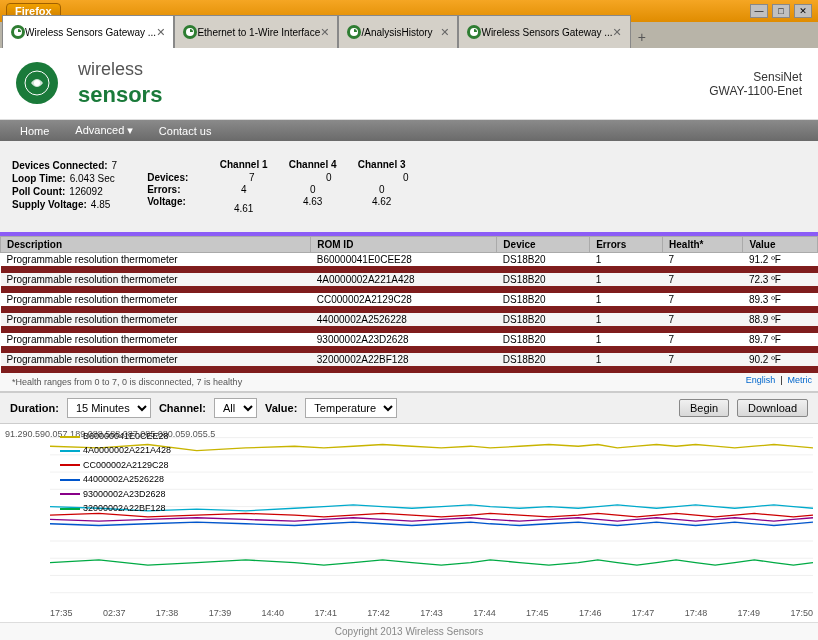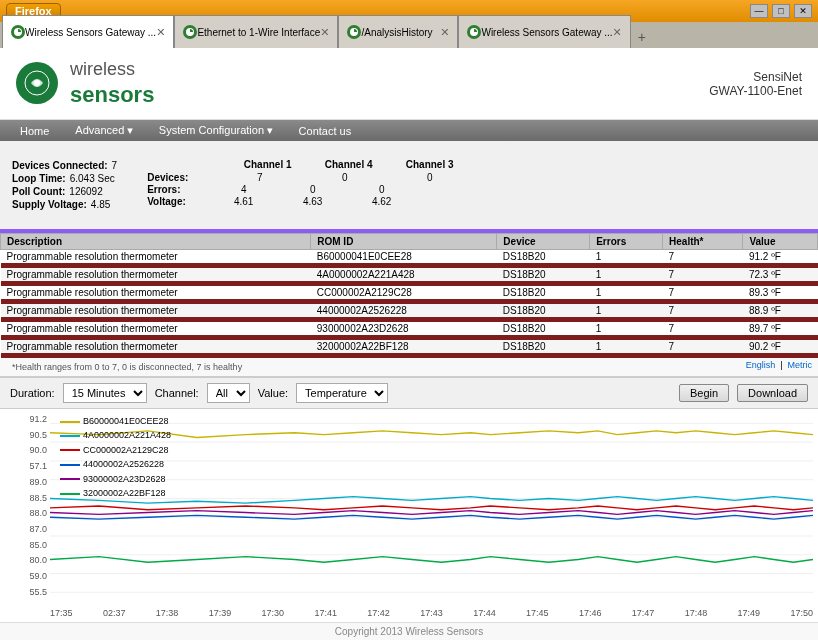--- a/index.html
+++ b/index.html
@@ -71,21 +71,21 @@
     
     .header {
       background: #ffffff;
       padding: 8px 16px;
       display: flex;
       align-items: center;
       justify-content: space-between;
       border-bottom: 1px solid #ddd;
       height: 72px;
     }
-    .logo-area { display: flex; align-items: center; gap: 12px; }
+    .logo-area { display: flex; align-items: center; gap: 20px; }
     .logo-circle {
       width: 42px; height: 42px;
       background: #1a7a3a;
       border-radius: 50%;
       display: flex; align-items: center; justify-content: center;
     }
     .logo-text { font-size: 13px; line-height: 1.3; }
     .logo-text .wireless { font-size: 18px; font-weight: normal; color: #555; }
     .logo-text .sensors { font-size: 22px; font-weight: bold; color: #1a7a3a; }
     .brand-info { text-align: right; font-size: 12px; color: #333; }
@@ -105,35 +105,35 @@
       padding: 3px 12px;
       cursor: pointer;
       display: flex; align-items: center; gap: 4px;
       height: 24px;
       border-radius: 2px;
     }
 
     
     .data-table { width: 100%; border-collapse: collapse; font-size: 10px; }
     .data-table th { background: #c8c8c8; padding: 2px 6px; text-align: left; font-weight: bold; border: 1px solid #aaa; }
-    .data-table td { padding: 1px 6px; border-bottom: 5px solid #7f1d1d; }
+    .data-table td { padding: 1px 6px; border-bottom: 7px solid #7f1d1d; }
     .data-table tr:nth-child(even) td { background: #f5f5f5; }
     .health-note { font-size: 9px; color: #555; padding: 2px 6px; }
 
     
     .controls-bar {
       background: #f0f0f0;
       padding: 5px 10px;
       display: flex;
       align-items: center;
       gap: 8px;
       border-top: 1px solid #ccc;
       border-bottom: 1px solid #ccc;
     }
-    .ctrl-label { font-size: 11px; font-weight: normal; }
+    .ctrl-label { font-size: 11px; font-weight: bold; }
     .ctrl-select {
       font-size: 11px;
       padding: 2px 4px;
       border: 1px solid #aaa;
       background: white;
       cursor: pointer;
     }
     .btn-begin, .btn-download {
       font-size: 11px;
       padding: 2px 10px;
@@ -242,21 +242,20 @@
     </div>
     <div class="brand-info">
       <div>SensiNet</div>
       <div>GWAY-1100-Enet</div>
     </div>
   </div>
 
   <div class="nav-bar">
     <div class="nav-item">Home</div>
     <div class="nav-item">Advanced ▾</div>
-    <div class="nav-item">System Configuration ▾</div>
     <div class="nav-item">Contact us</div>
   </div>
 
   <div style="background:#f0f0f0; padding:18px 12px; border-bottom:4px solid #8b5cf6; font-size:10px;">
     <div style="display:flex; gap:30px;">
       <div>
         <div class="sg-item">
             <span class="sg-lbl">Devices Connected:</span>
             <span>7</span>
           </div>
@@ -267,41 +266,41 @@
         <div class="sg-item">
             <span class="sg-lbl">Poll Count:</span>
             <span>126092</span>
           </div>
         <div class="sg-item">
             <span class="sg-lbl">Supply Voltage:</span>
             <span>4.85</span>
           </div>
       </div>
       <div>
-        <div style="display:flex; gap:16px; margin-bottom:2px;justify-content:flex-end;">
+        <div style="display:flex; gap:4px; margin-bottom:2px;">
           <span style="width:60px;"></span>
           <span style="width:65px; font-weight:bold; text-align:center;">Channel 1</span>
           <span style="width:65px; font-weight:bold; text-align:center;">Channel 4</span>
           <span style="width:65px; font-weight:bold; text-align:center;">Channel 3</span>
         </div>
-        <div style="display:flex; gap:20px; margin-bottom:1px;">
+        <div style="display:flex; gap:12px; margin-bottom:1px;">
           <span style="width:60px; font-weight:bold;">Devices:</span>
           <span style="width:65px; text-align:center;">7</span>
           <span style="width:65px; text-align:center;">0</span>
           <span style="width:65px; text-align:center;">0</span>
         </div>
         <div style="display:flex; gap:4px; margin-bottom:1px;">
           <span style="width:60px; font-weight:bold;">Errors:</span>
           <span style="width:65px; text-align:center;">4</span>
           <span style="width:65px; text-align:center;">0</span>
           <span style="width:65px; text-align:center;">0</span>
         </div>
         <div style="display:flex; gap:4px;">
           <span style="width:60px; font-weight:bold;">Voltage:</span>
-          <span style="width:65px; text-align:center;">4.61</span>
+          <span style="width:65px; text-align:center;margin-top:7px;">4.61</span>
           <span style="width:65px; text-align:center;">4.63</span>
           <span style="width:65px; text-align:center;">4.62</span>
         </div>
       </div>
     </div>
   </div>
 
   <div class="table-section">
     <table class="data-table">
       <thead>
@@ -418,21 +417,21 @@
 
       <polyline points="0,100 50,98 100,102 150,100 200,98 250,100 280,102 310,100 340,98 370,100 400,102 430,100 450,98 480,100 510,102 540,100 560,98 580,100 600,102 620,100 640,98 660,100 680,102 700,100 720,98 740,100 760,102 780,100" fill="none" stroke="#cc0000" stroke-width="1.5"></polyline>
 
       <polyline points="0,110 50,112 100,110 150,108 200,110 250,112 280,110 310,108 340,110 370,112 400,110 430,108 450,110 480,112 510,110 540,108 560,110 580,112 600,110 620,108 640,110 660,112 680,110 700,108 720,110 740,112 760,110 780,108" fill="none" stroke="#0055cc" stroke-width="1.5"></polyline>
 
       <polyline points="0,105 50,107 100,105 150,103 200,105 250,107 280,105 310,103 340,105 370,107 400,105 430,103 450,105 480,107 510,105 540,103 560,105 580,107 600,105 620,103 640,105 660,107 680,105 700,103 720,105 740,107 760,105 780,103" fill="none" stroke="#880088" stroke-width="1.5"></polyline>
 
       <polyline points="0,155 50,152 100,158 150,155 200,152 250,155 280,158 310,155 340,152 370,155 400,158 430,155 450,152 480,155 510,158 540,155 560,152 580,155 600,158 620,155 640,152 660,155 680,158 700,155 720,152 740,155 760,158 780,155" fill="none" stroke="#00aa44" stroke-width="1.5"></polyline>
     </svg>
 
-    <div style="position:absolute; left:5px; top:5px; bottom:25px; display:flex; flex-direction:column; justify-content:space-between; font-size:9px; color:#555; width:42px; text-align:right;">
+    <div style="position:absolute; left:5px; top:5px; bottom:25px; display:flex; flex-direction:row; justify-content:space-between; font-size:9px; color:#555; width:42px; text-align:right;">
       <span>91.2</span>
       <span>90.5</span>
       <span>90.0</span>
       <span>57.1</span>
       <span>89.0</span>
       <span>88.5</span>
       <span>88.0</span>
       <span>87.0</span>
       <span>85.0</span>
       <span>80.0</span>
@@ -447,21 +446,21 @@
       <div><span style="display:inline-block;width:20px;height:2px;background:#0055cc;vertical-align:middle;margin-right:3px;"></span><span>44000002A2526228</span></div>
       <div><span style="display:inline-block;width:20px;height:2px;background:#880088;vertical-align:middle;margin-right:3px;"></span><span>93000002A23D2628</span></div>
       <div><span style="display:inline-block;width:20px;height:2px;background:#00aa44;vertical-align:middle;margin-right:3px;"></span><span>32000002A22BF128</span></div>
     </div>
 
     <div style="position:absolute; bottom:4px; left:50px; right:5px; display:flex; justify-content:space-between; font-size:9px; color:#555;">
       <span>17:35</span>
         <span>02:37</span>
         <span>17:38</span>
         <span>17:39</span>
-        <span>17:30</span>
+        <span>14:40</span>
       <span>17:41</span>
         <span>17:42</span>
         <span>17:43</span>
         <span>17:44</span>
         <span>17:45</span>
       <span>17:46</span>
         <span>17:47</span>
         <span>17:48</span>
         <span>17:49</span>
         <span>17:50</span>

